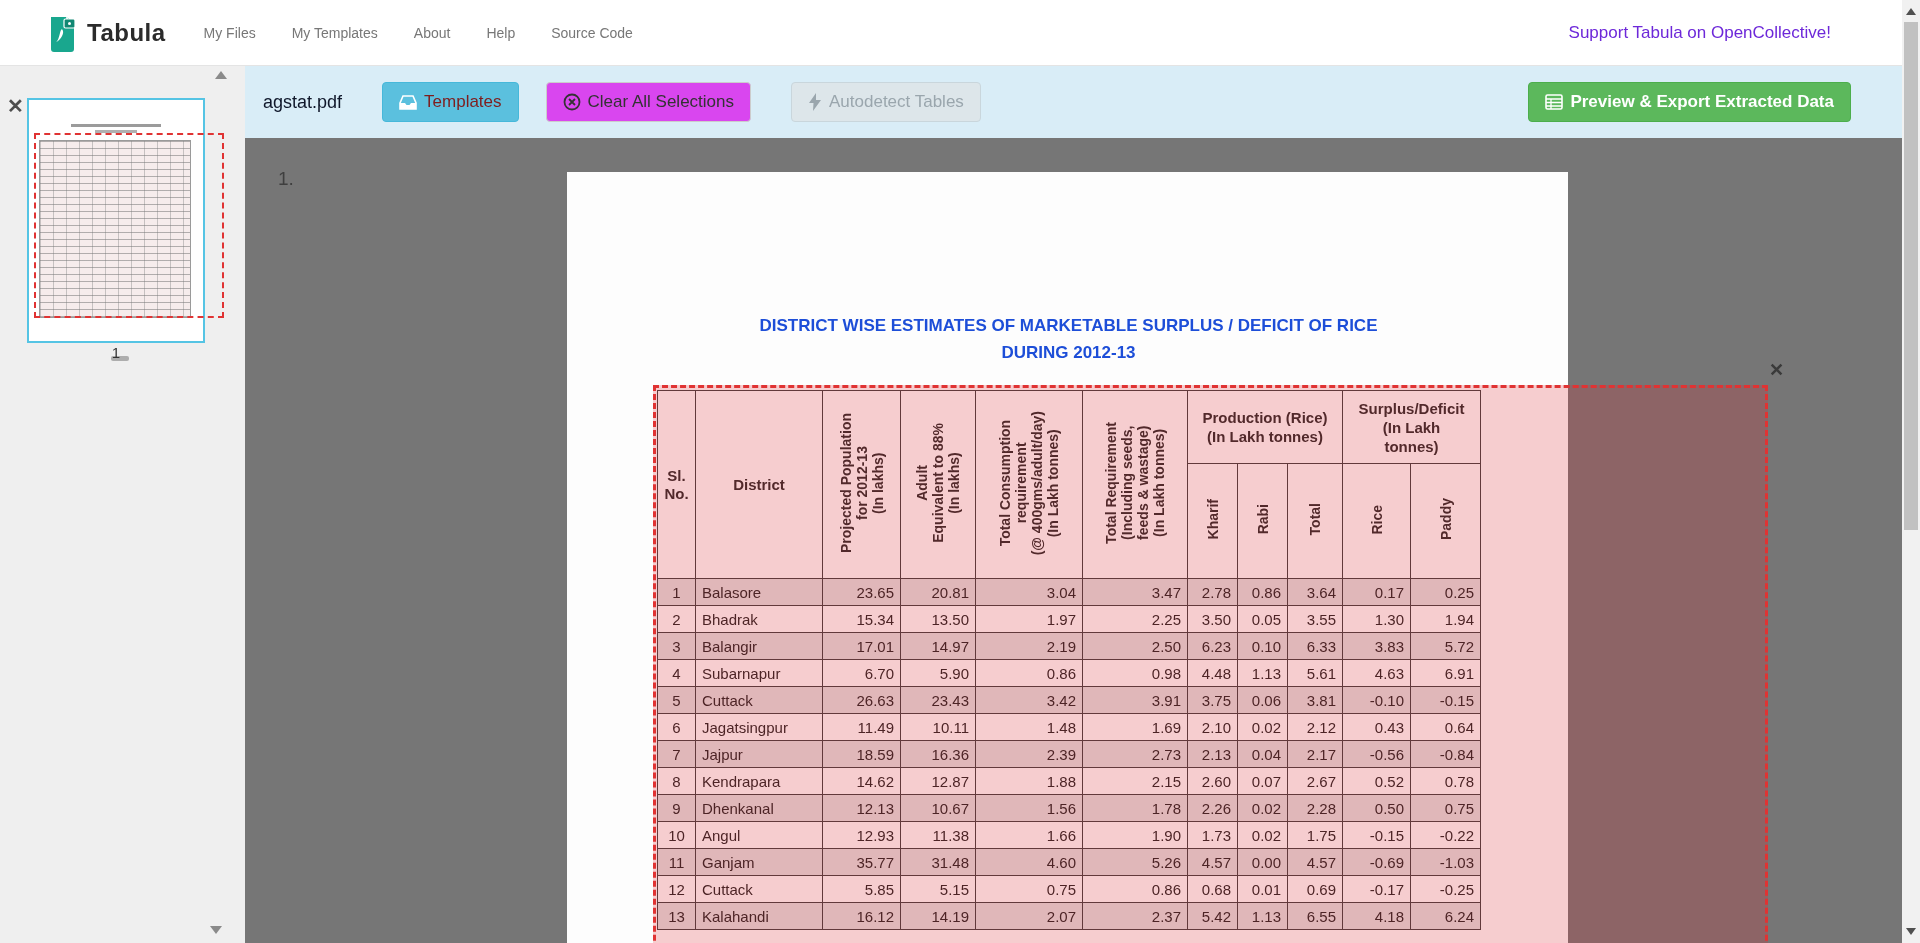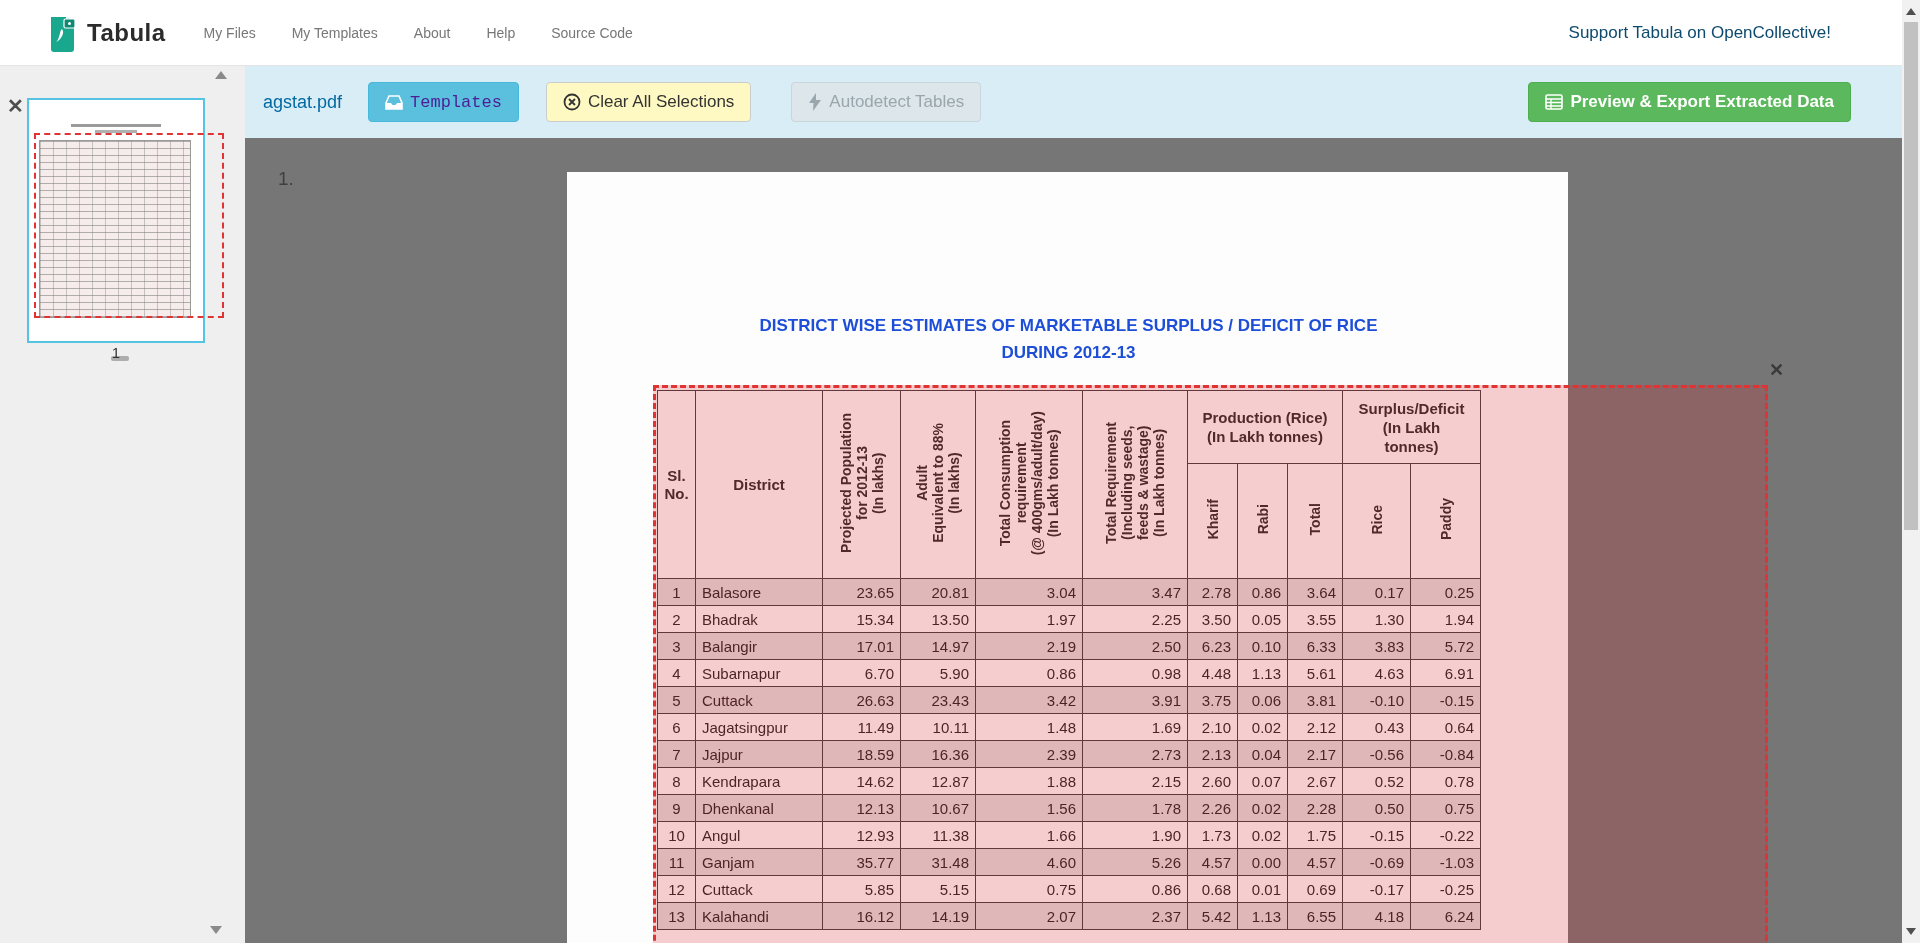--- a/index.html
+++ b/index.html
@@ -10,31 +10,31 @@
   
   .navbar { position:absolute; left:0; top:0; width:1902px; height:66px;
             background:#ffffff; border-bottom:1px solid #e4e4e4; z-index:20;
             display:flex; align-items:center; }
   .brand-wrap { display:flex; align-items:center; margin-left:47px;justify-content:flex-end; }
   .brand-logo { position:relative; width:30px; height:38px; }
   .brand-title { font-size:24px; font-weight:bold; color:#2b2b2b; margin-left:10px; letter-spacing:0.5px; }
   .nav-links { display:flex; align-items:center; margin-left:20px; }
   .nav-link { font-size:14px; color:#777; padding:0 18px; cursor:pointer; white-space:nowrap; }
   .nav-right { margin-left:auto; margin-right:71px; }
-  .support-link { font-size:17px; color:#0c4a6e; cursor:pointer; }
+  .support-link { font-size:17px; color:#6d28d9; cursor:pointer; }
 
   
   .toolbar { position:absolute; left:245px; top:66px; width:1657px; height:72px;
              background:#d9edf7; display:flex; align-items:center; z-index:10; }
-  .filename { font-size:18px; color:#0369a1; margin-left:18px; margin-right:26px; }
+  .filename { font-size:18px; color:#0f172a; margin-left:18px; margin-right:40px; }
   .btn { height:40px; border-radius:4px; display:inline-flex; align-items:center;
          padding:0 16px; font-size:17px; cursor:pointer; white-space:nowrap; border:1px solid transparent; }
   .btn svg { margin-right:7px; }
-  .btn-templates { background:#5bc0de; border-color:#46b8da; color:#4c1d95; margin-right:27px;font-family:Liberation Mono, monospace; }
-  .btn-clear { background:#fef9c3; border-color:#cccccc; color:#333; margin-right:40px; }
+  .btn-templates { background:#5bc0de; border-color:#46b8da; color:#7f1d1d; margin-right:27px; }
+  .btn-clear { background:#d946ef; border-color:#cccccc; color:#333; margin-right:40px; }
   .btn-autodetect { background:#dde6ea; border-color:#c9d6dc; color:#9aa6ad; cursor:default; }
   .btn-export { background:#5cb85c; border-color:#4cae4c; color:#fff; font-weight:bold;
                 position:absolute; right:51px; top:16px; }
 
   
   .sidebar { position:absolute; left:0; top:66px; width:245px; height:877px;
              background:#efefef; z-index:5; }
   .thumb-close { position:absolute; left:7px; top:30px; font-size:20px; font-weight:bold;
                  color:#4d4d4d; cursor:pointer; line-height:1; }
   .thumbnail { position:absolute; left:27px; top:32px; width:178px; height:245px;

